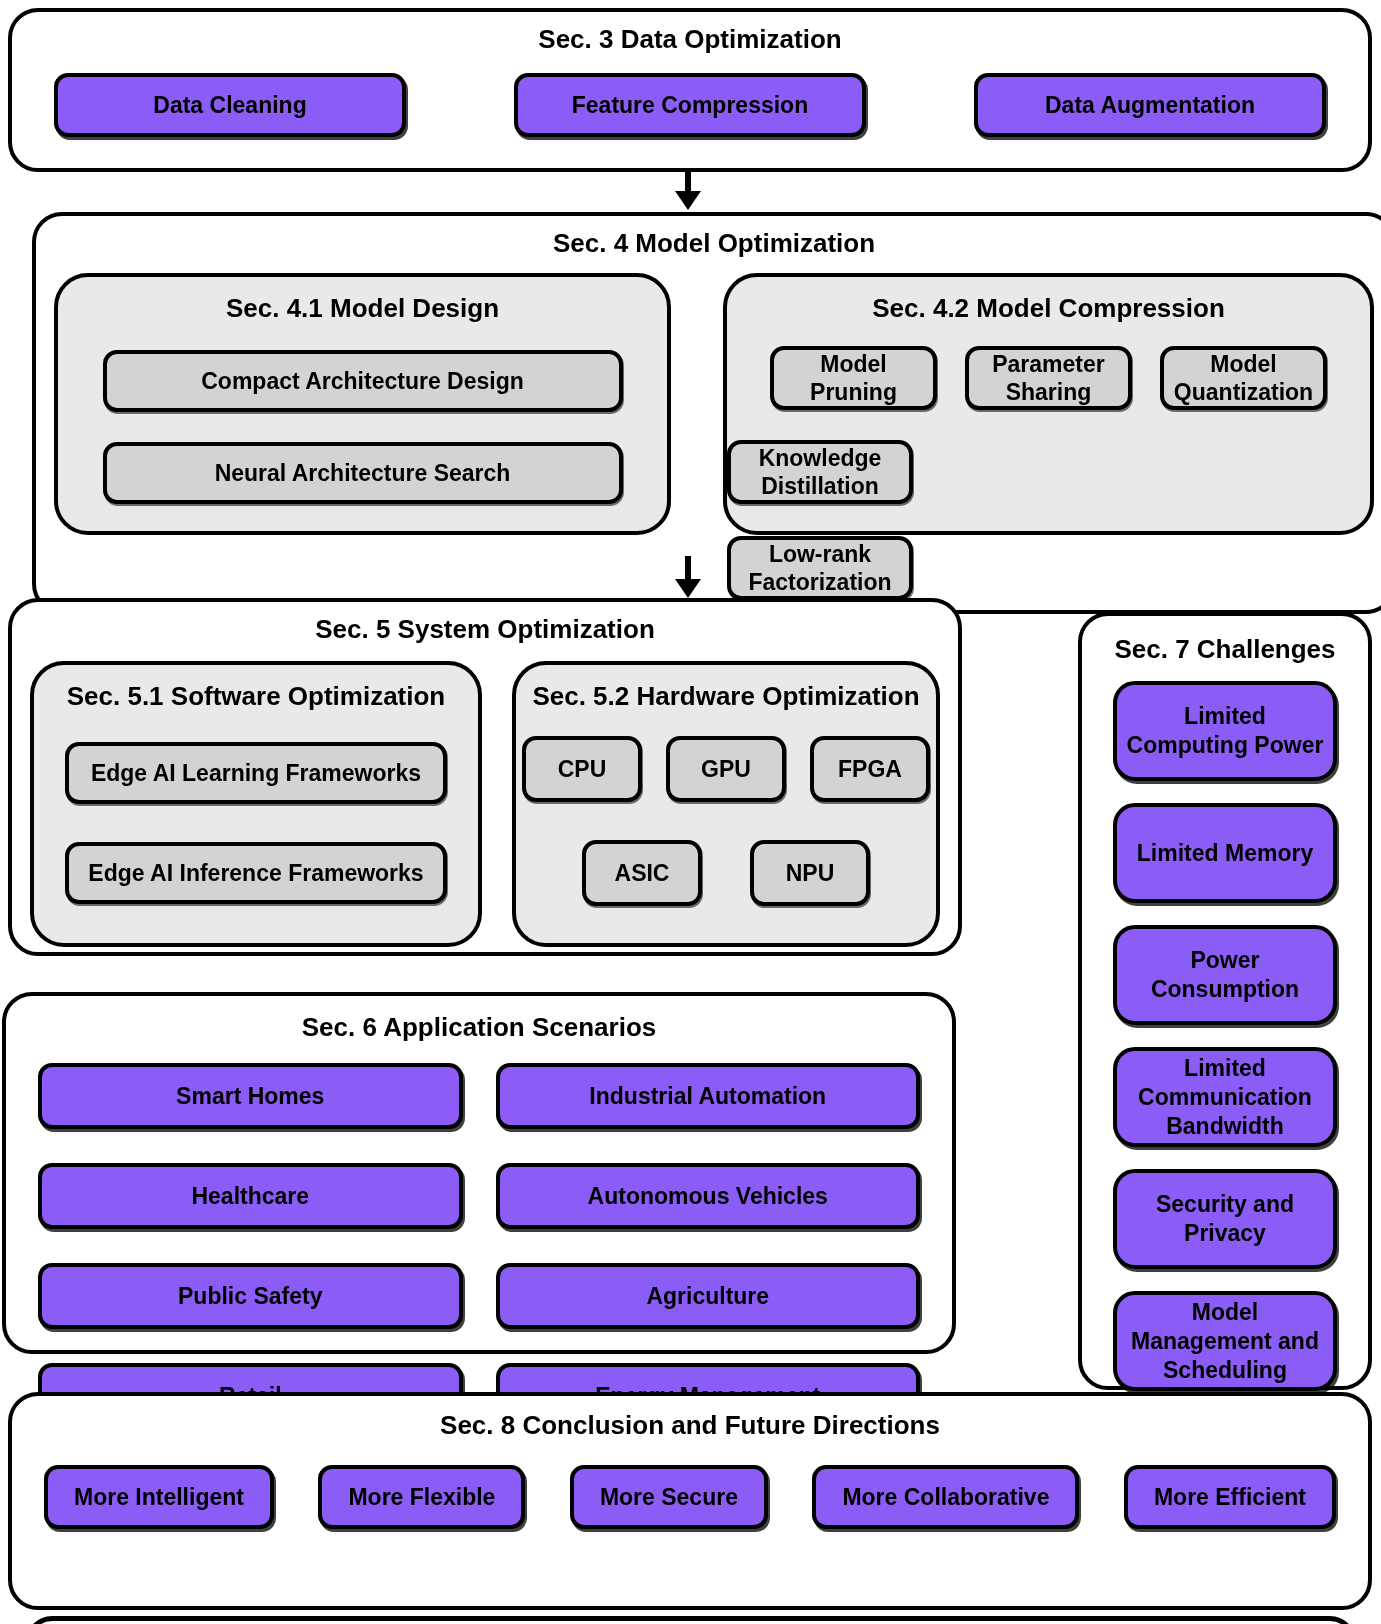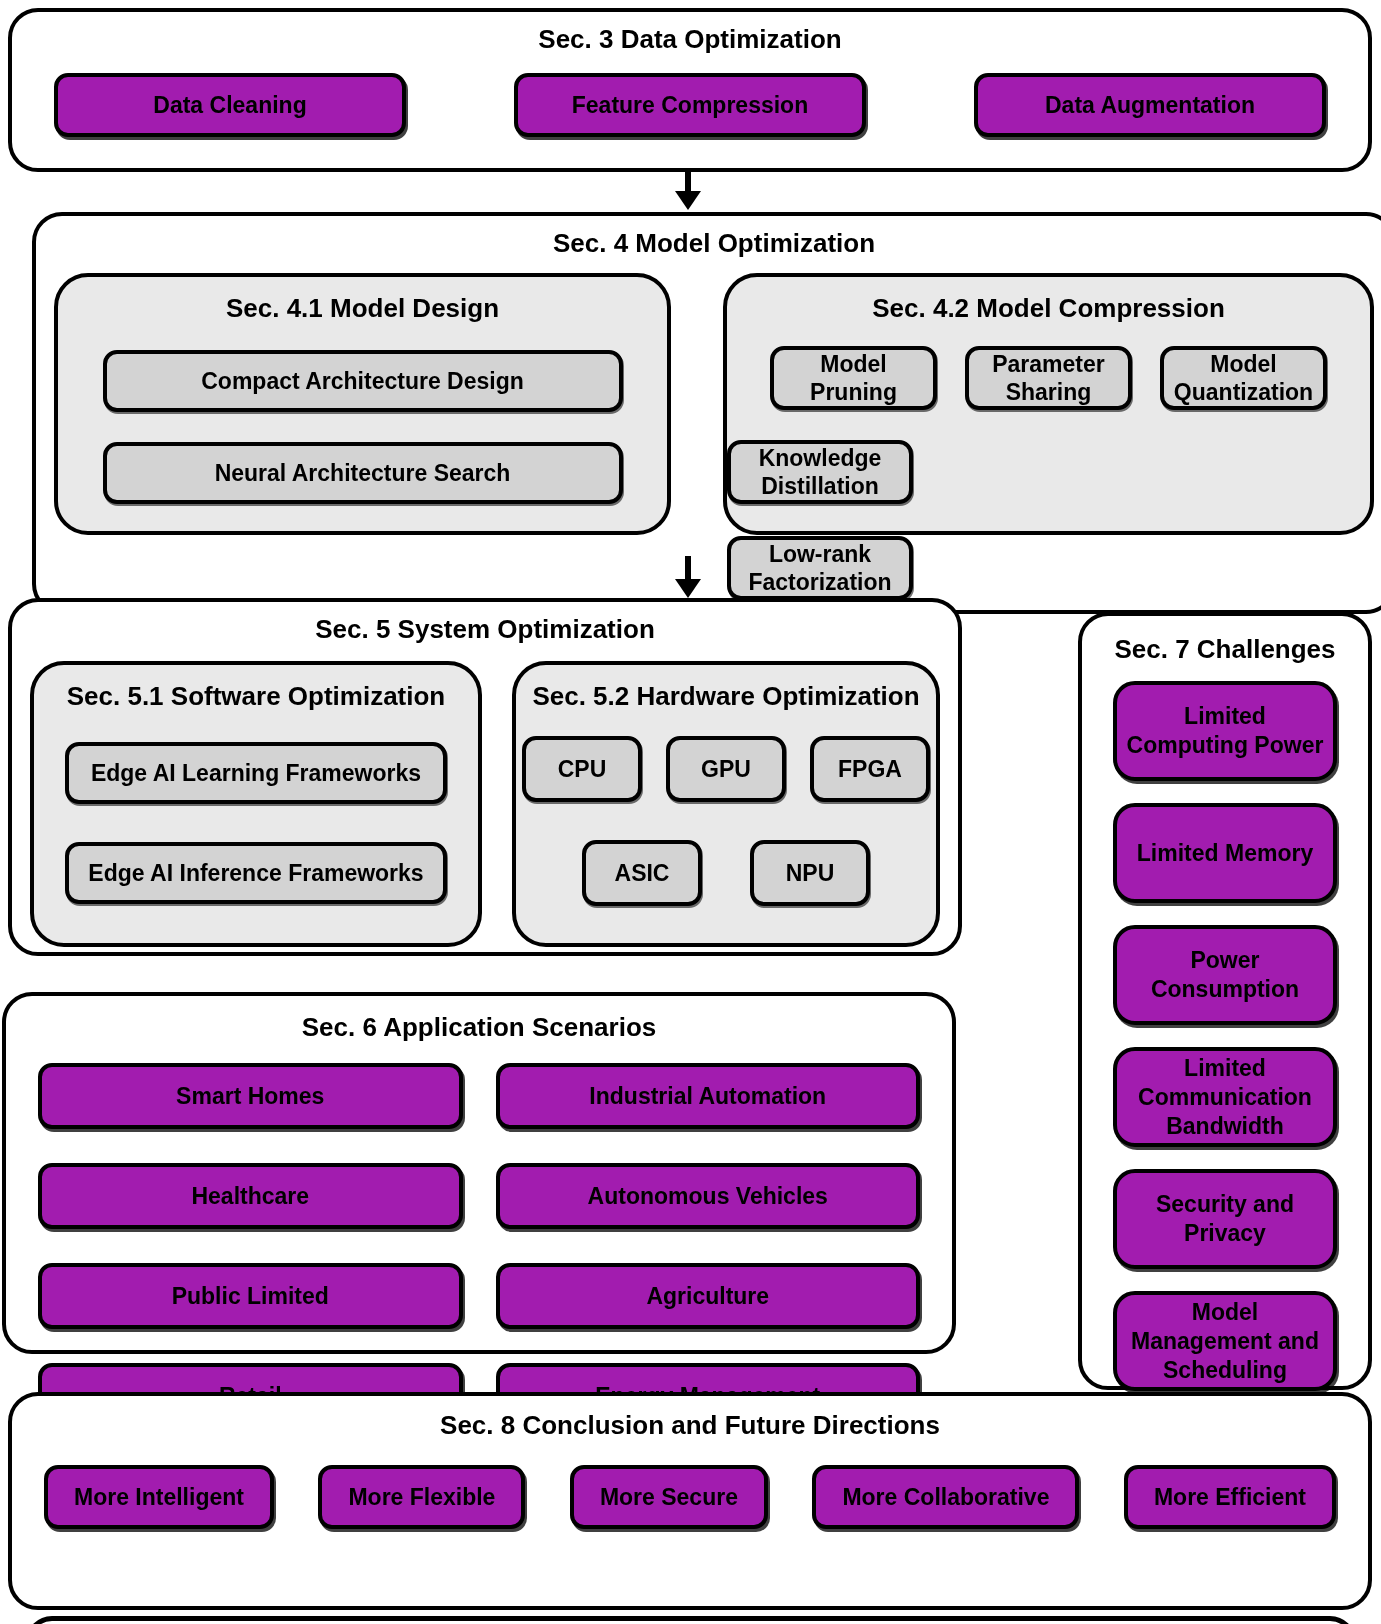--- a/index.html
+++ b/index.html
@@ -9,21 +9,21 @@
   
   .sec{position:absolute;background:#ffffff;border:4px solid #000;border-radius:30px;box-sizing:border-box;}
   .sec-title{text-align:center;font-size:26px;padding-top:12px;line-height:1.2;}
 
   
   .panel{background:#e9e9e9;border:4px solid #000;border-radius:34px;box-sizing:border-box;}
   .panel-title{text-align:center;font-size:26px;padding-top:16px;line-height:1.2;}
 
   
   .leaf{display:flex;align-items:center;justify-content:center;text-align:center;
-        background:#a21caf;border:4px solid #000;border-radius:14px;font-size:23px;
+        background:#8b5cf6;border:4px solid #000;border-radius:14px;font-size:23px;
         line-height:1.25;box-sizing:border-box;box-shadow:2px 3px 0 rgba(0,0,0,0.75);}
   .leaf.dark{background:#d3d3d3;box-shadow:1px 2px 0 rgba(0,0,0,0.55);}
 
   
   .sec3{left:8px;top:8px;width:1364px;height:164px;}
   .sec3-row{display:flex;justify-content:space-between;padding:18px 42px 0;}
   .sec3-row .leaf{width:352px;height:64px;}
 
   
   .arrow{position:absolute;left:672px;width:32px;}
@@ -166,21 +166,21 @@
     </div>
   </div>
 
   <div class="sec sec6">
     <div class="sec-title">Sec. 6 Application Scenarios</div>
     <div class="sec6-grid">
       <div class="leaf">Smart Homes</div>
       <div class="leaf">Industrial Automation</div>
       <div class="leaf">Healthcare</div>
       <div class="leaf">Autonomous Vehicles</div>
-      <div class="leaf">Public Limited</div>
+      <div class="leaf">Public Safety</div>
       <div class="leaf">Agriculture</div>
       <div class="leaf">Retail</div>
       <div class="leaf">Energy Management</div>
       <div class="leaf">Logistics</div>
     </div>
   </div>
 
   <div class="sec sec8">
     <div class="sec-title">Sec. 8 Conclusion and Future Directions</div>
     <div class="sec8-row">

